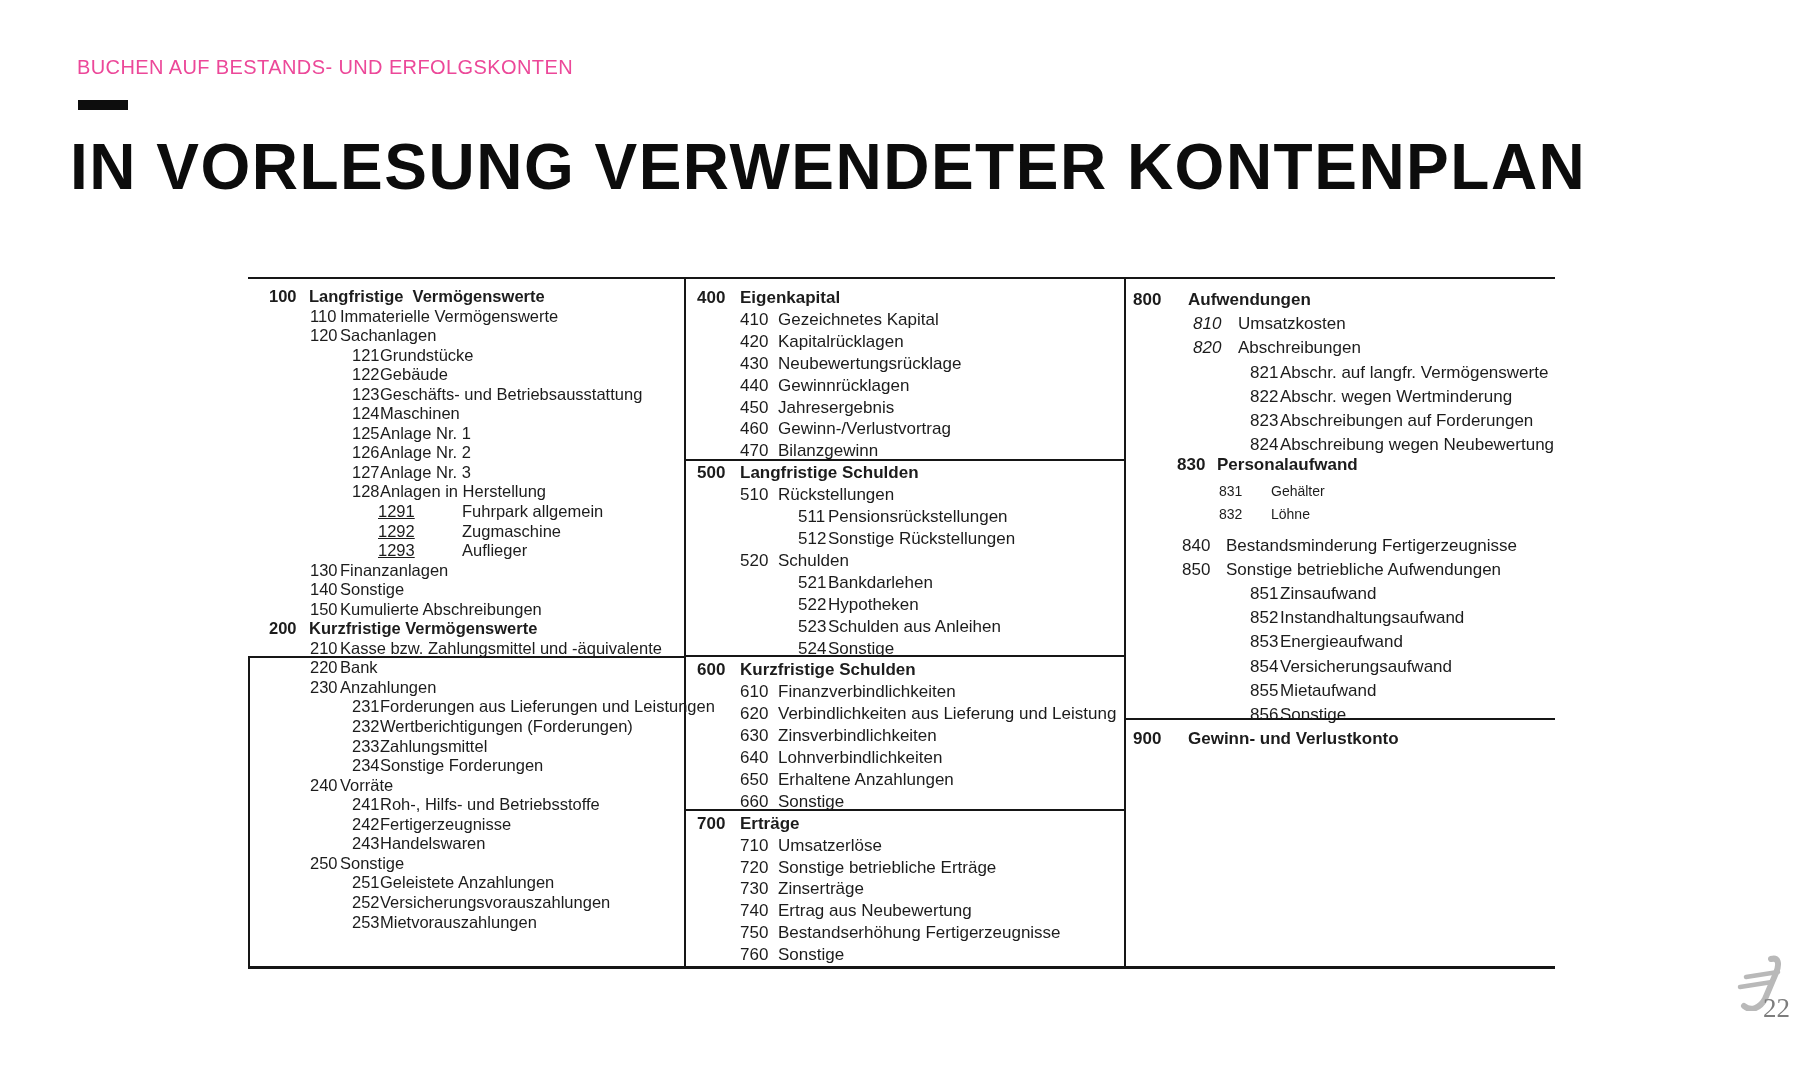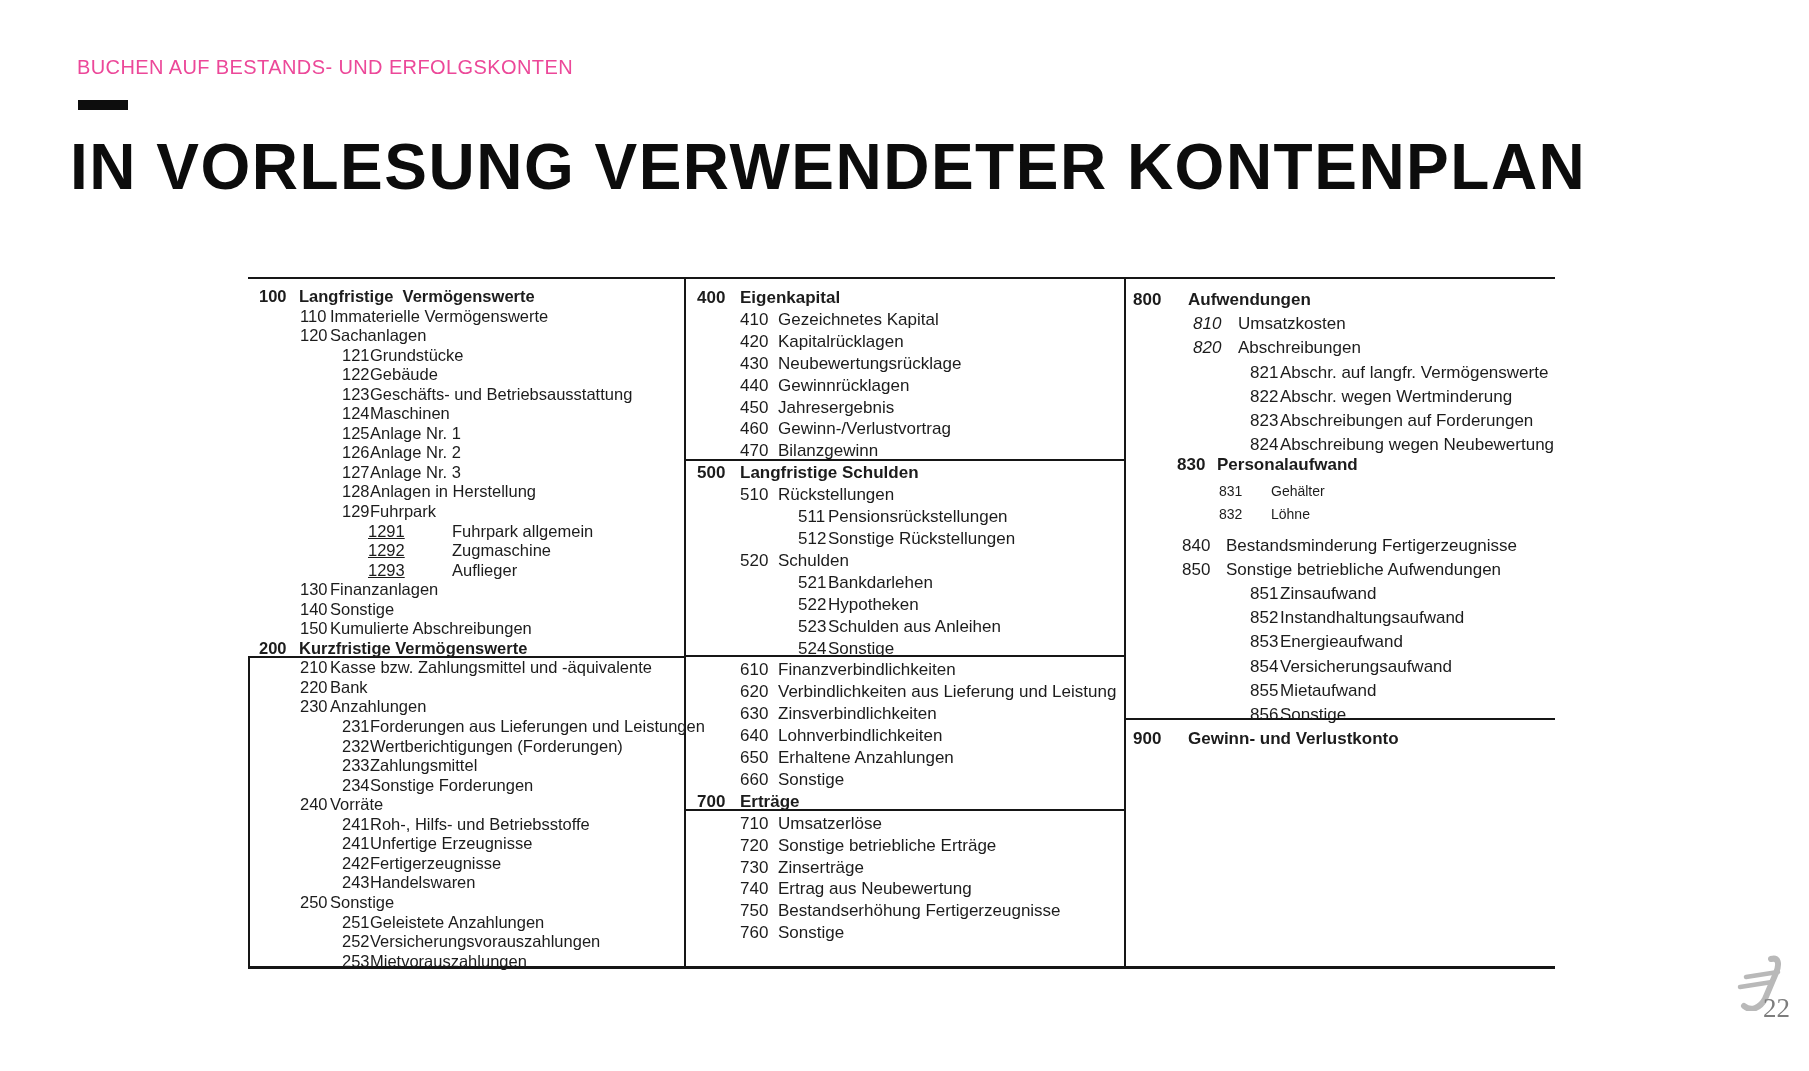--- a/index.html
+++ b/index.html
@@ -35,21 +35,21 @@
   .vline-1{left:436px;top:0;width:2px;height:692px;}
   .vline-2{left:876px;top:0;width:2px;height:692px;}
   .vline-left{left:0;top:379px;width:2px;height:311px;}
   .div-left-200{left:0;top:379px;width:438px;height:2px;}
   .div-mid-500{left:436px;top:182px;width:440px;height:2px;}
   .div-mid-600{left:436px;top:378px;width:440px;height:2px;}
   .div-mid-700{left:436px;top:532px;width:440px;height:2px;}
   .div-right-900{left:876px;top:441px;width:431px;height:2px;}
 
   .col{position:absolute;top:2px;}
-  .col-left {left:4px;     width:436px;padding-top:8px;}
+  .col-left {left:14px;     width:436px;padding-top:8px;}
   .col-mid  {left:436px; width:440px;padding-top:8px;}
   .col-right{left:876px; width:431px;padding-top:9px;}
 
   .row{white-space:pre;}
   .col-left  .row{font-size:16.5px;line-height:19.55px;}
   .col-mid   .row{font-size:17px;  line-height:21.9px;}
   .col-right .row{font-size:17px;  line-height:24.2px;}
   .row .num,.row .label{white-space:pre;}
   .row .num{display:inline-block;}
   .lv1{font-weight:bold;}
@@ -106,38 +106,36 @@
         <div class="row lv2 row-110"><span class="num">110</span><span class="label">Immaterielle Vermögenswerte</span></div>
         <div class="row lv2 row-120"><span class="num">120</span><span class="label">Sachanlagen</span></div>
         <div class="row lv3 row-121"><span class="num">121</span><span class="label">Grundstücke</span></div>
         <div class="row lv3 row-122"><span class="num">122</span><span class="label">Gebäude</span></div>
         <div class="row lv3 row-123"><span class="num">123</span><span class="label">Geschäfts- und Betriebsausstattung</span></div>
         <div class="row lv3 row-124"><span class="num">124</span><span class="label">Maschinen</span></div>
         <div class="row lv3 row-125"><span class="num">125</span><span class="label">Anlage Nr. 1</span></div>
         <div class="row lv3 row-126"><span class="num">126</span><span class="label">Anlage Nr. 2</span></div>
         <div class="row lv3 row-127"><span class="num">127</span><span class="label">Anlage Nr. 3</span></div>
         <div class="row lv3 row-128"><span class="num">128</span><span class="label">Anlagen in Herstellung</span></div>
-        <div class="row lv3 row-129"><span class="num">129</span><span class="label">Fuhrpark</span></div>
         <div class="row lv4 row-1291"><span class="num">1291</span><span class="label">Fuhrpark allgemein</span></div>
         <div class="row lv4 row-1292"><span class="num">1292</span><span class="label">Zugmaschine</span></div>
         <div class="row lv4 row-1293"><span class="num">1293</span><span class="label">Auflieger</span></div>
         <div class="row lv2 row-130"><span class="num">130</span><span class="label">Finanzanlagen</span></div>
         <div class="row lv2 row-140"><span class="num">140</span><span class="label">Sonstige</span></div>
         <div class="row lv2 row-150"><span class="num">150</span><span class="label">Kumulierte Abschreibungen</span></div>
         <div class="row lv1 row-200"><span class="num">200</span><span class="label">Kurzfristige Vermögenswerte</span></div>
         <div class="row lv2 row-210"><span class="num">210</span><span class="label">Kasse bzw. Zahlungsmittel und -äquivalente</span></div>
         <div class="row lv2 row-220"><span class="num">220</span><span class="label">Bank</span></div>
         <div class="row lv2 row-230"><span class="num">230</span><span class="label">Anzahlungen</span></div>
         <div class="row lv3 row-231"><span class="num">231</span><span class="label">Forderungen aus Lieferungen und Leistungen</span></div>
         <div class="row lv3 row-232"><span class="num">232</span><span class="label">Wertberichtigungen (Forderungen)</span></div>
         <div class="row lv3 row-233"><span class="num">233</span><span class="label">Zahlungsmittel</span></div>
         <div class="row lv3 row-234"><span class="num">234</span><span class="label">Sonstige Forderungen</span></div>
         <div class="row lv2 row-240"><span class="num">240</span><span class="label">Vorräte</span></div>
         <div class="row lv3 row-241"><span class="num">241</span><span class="label">Roh-, Hilfs- und Betriebsstoffe</span></div>
-        <div class="row lv3 row-241"><span class="num">241</span><span class="label">Unfertige Erzeugnisse</span></div>
         <div class="row lv3 row-242"><span class="num">242</span><span class="label">Fertigerzeugnisse</span></div>
         <div class="row lv3 row-243"><span class="num">243</span><span class="label">Handelswaren</span></div>
         <div class="row lv2 row-250"><span class="num">250</span><span class="label">Sonstige</span></div>
         <div class="row lv3 row-251"><span class="num">251</span><span class="label">Geleistete Anzahlungen</span></div>
         <div class="row lv3 row-252"><span class="num">252</span><span class="label">Versicherungsvorauszahlungen</span></div>
         <div class="row lv3 row-253"><span class="num">253</span><span class="label">Mietvorauszahlungen</span></div>
       </div>
     <div class="col col-mid">
         <div class="row lv1 row-400"><span class="num">400</span><span class="label">Eigenkapital</span></div>
         <div class="row lv2 row-410"><span class="num">410</span><span class="label">Gezeichnetes Kapital</span></div>
@@ -149,20 +147,21 @@
         <div class="row lv2 row-470"><span class="num">470</span><span class="label">Bilanzgewinn</span></div>
         <div class="row lv1 row-500"><span class="num">500</span><span class="label">Langfristige Schulden</span></div>
         <div class="row lv2 row-510"><span class="num">510</span><span class="label">Rückstellungen</span></div>
         <div class="row lv3 row-511"><span class="num">511</span><span class="label">Pensionsrückstellungen</span></div>
         <div class="row lv3 row-512"><span class="num">512</span><span class="label">Sonstige Rückstellungen</span></div>
         <div class="row lv2 row-520"><span class="num">520</span><span class="label">Schulden</span></div>
         <div class="row lv3 row-521"><span class="num">521</span><span class="label">Bankdarlehen</span></div>
         <div class="row lv3 row-522"><span class="num">522</span><span class="label">Hypotheken</span></div>
         <div class="row lv3 row-523"><span class="num">523</span><span class="label">Schulden aus Anleihen</span></div>
         <div class="row lv3 row-524"><span class="num">524</span><span class="label">Sonstige</span></div>
+        <div class="row lv1 row-600"><span class="num">600</span><span class="label">Kurzfristige Schulden</span></div>
         <div class="row lv2 row-610"><span class="num">610</span><span class="label">Finanzverbindlichkeiten</span></div>
         <div class="row lv2 row-620"><span class="num">620</span><span class="label">Verbindlichkeiten aus Lieferung und Leistung</span></div>
         <div class="row lv2 row-630"><span class="num">630</span><span class="label">Zinsverbindlichkeiten</span></div>
         <div class="row lv2 row-640"><span class="num">640</span><span class="label">Lohnverbindlichkeiten</span></div>
         <div class="row lv2 row-650"><span class="num">650</span><span class="label">Erhaltene Anzahlungen</span></div>
         <div class="row lv2 row-660"><span class="num">660</span><span class="label">Sonstige</span></div>
         <div class="row lv1 row-700"><span class="num">700</span><span class="label">Erträge</span></div>
         <div class="row lv2 row-710"><span class="num">710</span><span class="label">Umsatzerlöse</span></div>
         <div class="row lv2 row-720"><span class="num">720</span><span class="label">Sonstige betriebliche Erträge</span></div>
         <div class="row lv2 row-730"><span class="num">730</span><span class="label">Zinserträge</span></div>

